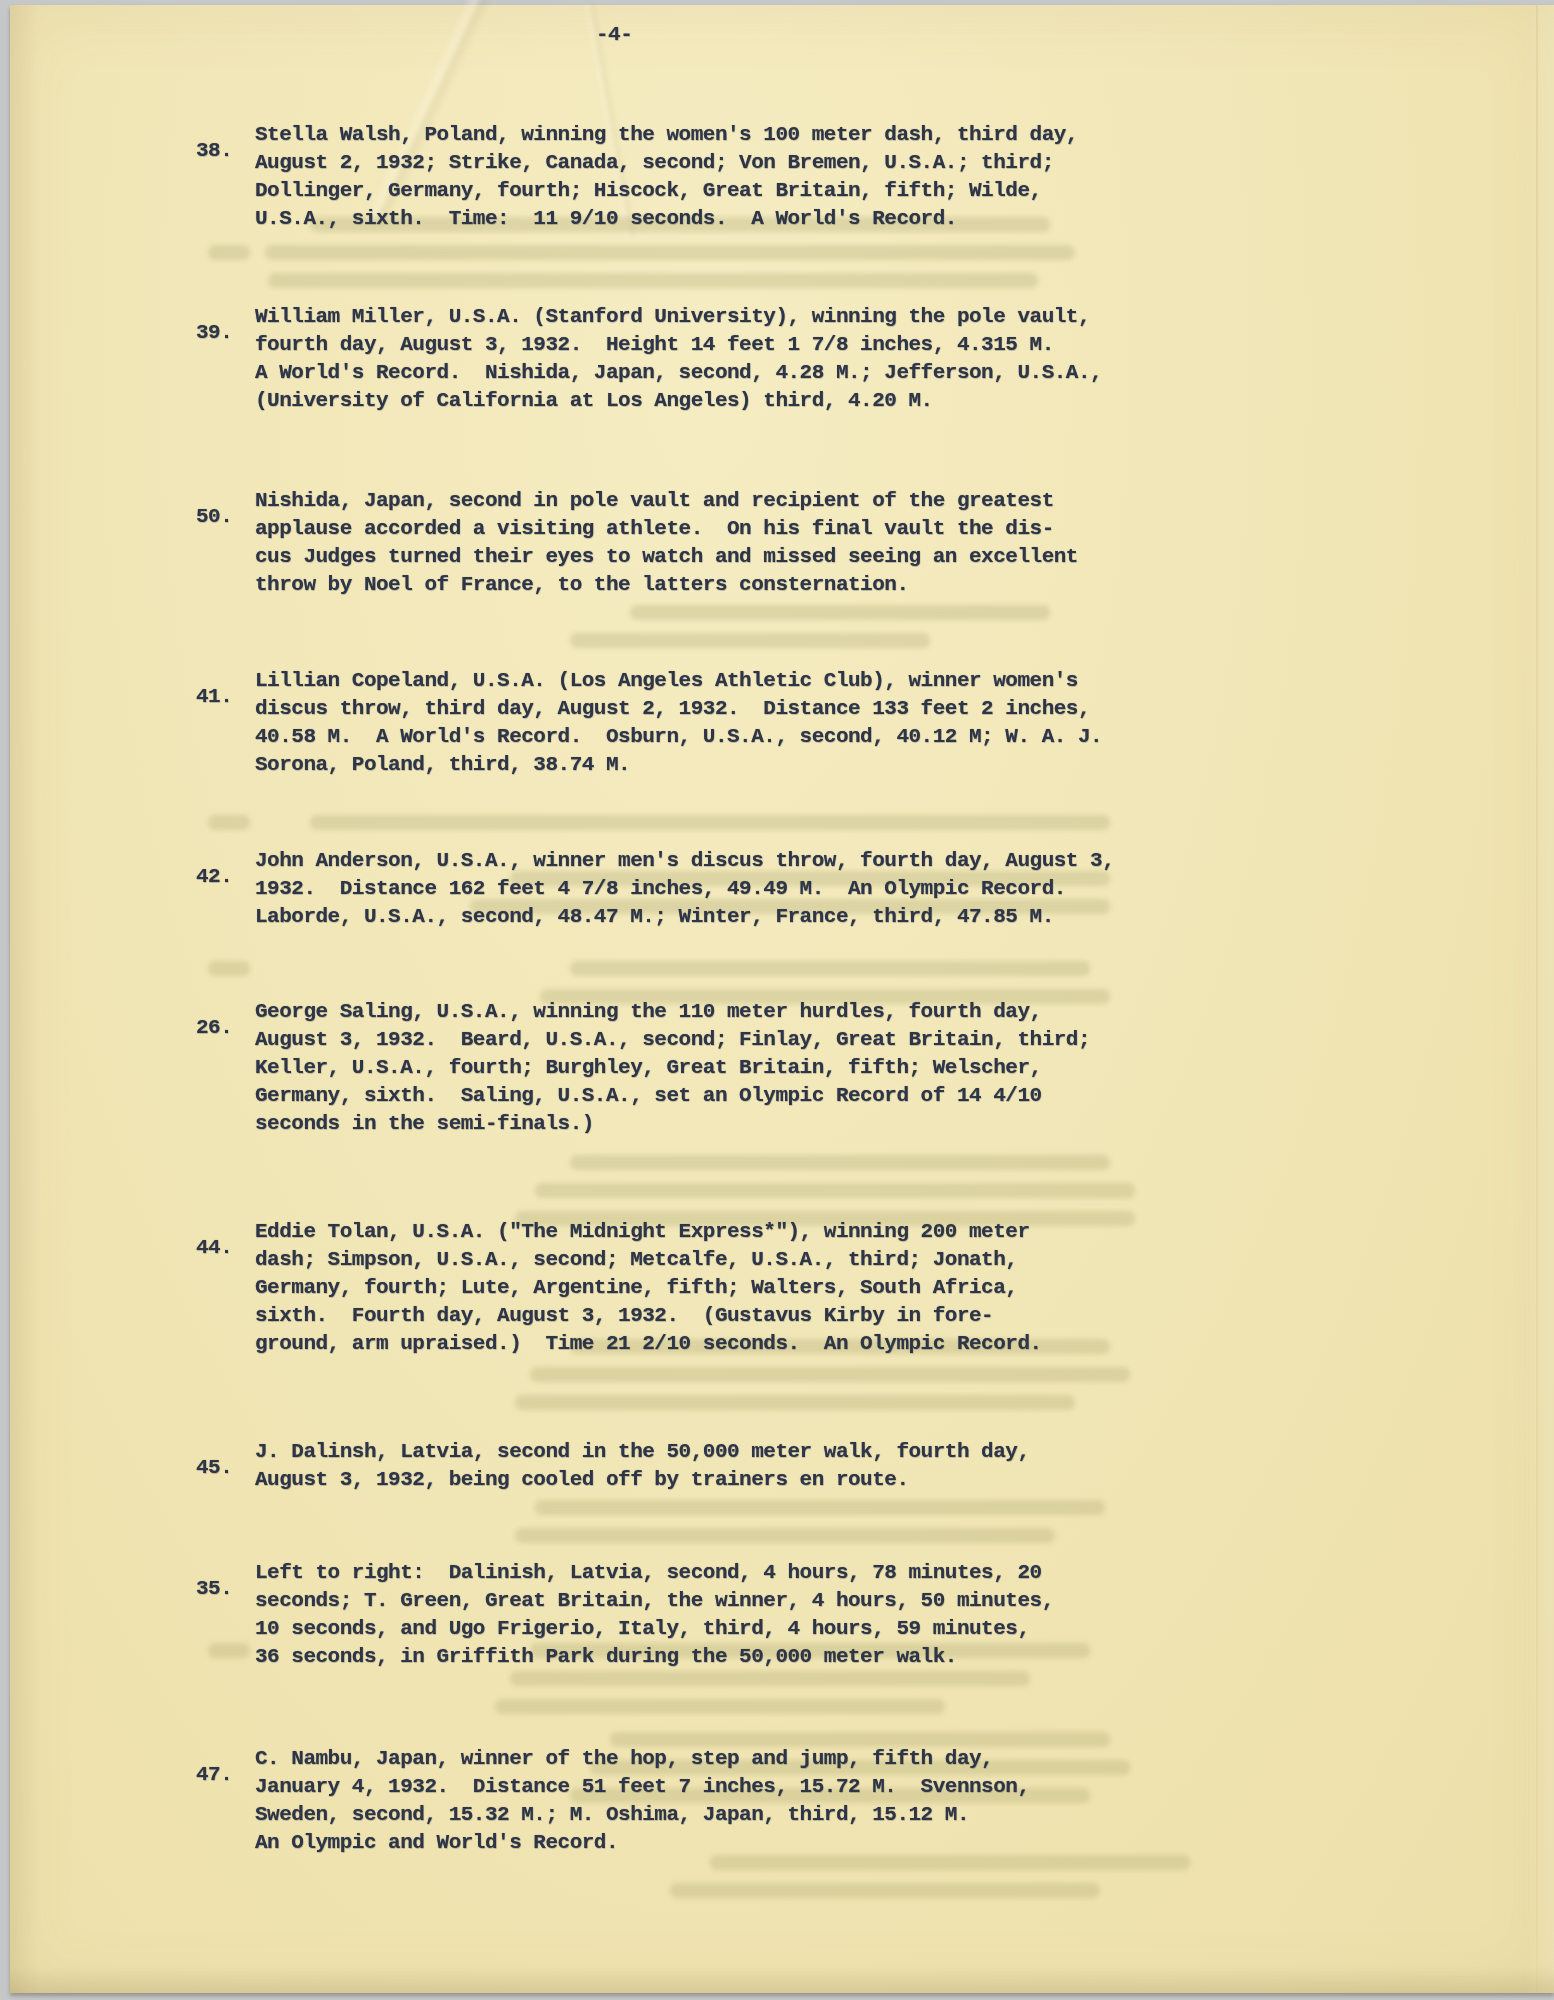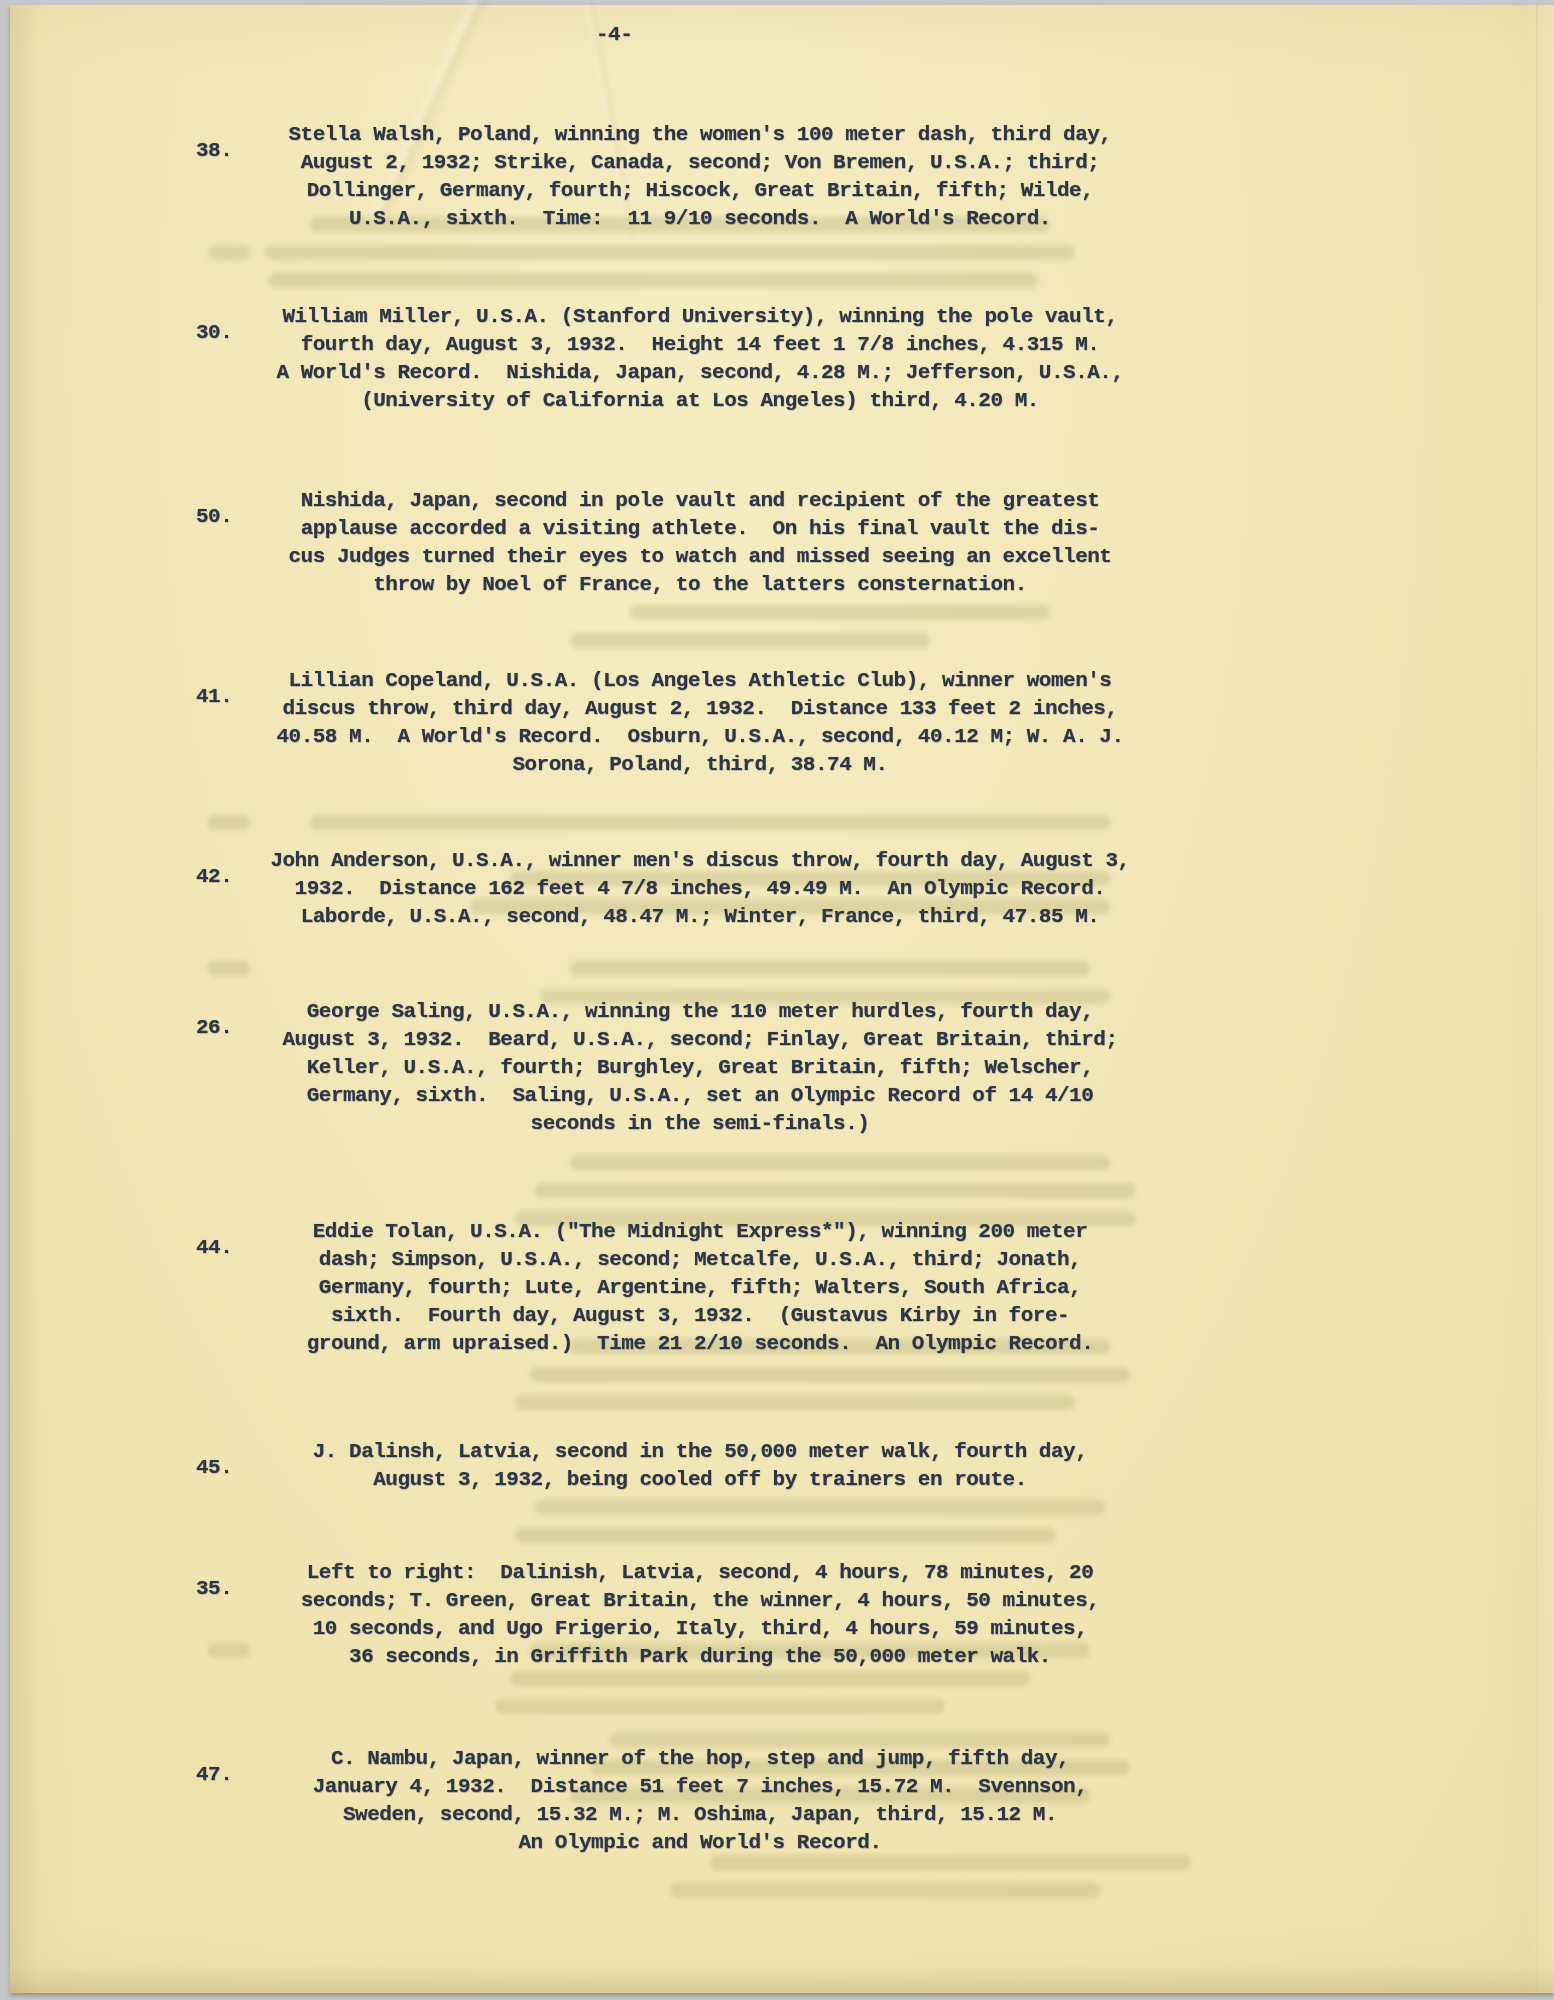--- a/index.html
+++ b/index.html
@@ -20,21 +20,21 @@
   }
   .ink{
     color:#2e3547;
     font-weight:bold;
     font-size:21px;line-height:28px;letter-spacing:-0.5px;
     text-shadow:0 0 1px rgba(46,53,71,0.50), 0.5px 0.5px 0 rgba(46,53,71,0.22);
   }
   .pageno{position:absolute;left:586px;top:16px;}
   .item{position:absolute;left:0;width:1544px;}
   .item .num{position:absolute;left:186px;top:16px;}
-  .item .body{position:absolute;left:245px;top:0;width:890px;white-space:pre-wrap;text-align:center;}
+  .item .body{position:absolute;left:245px;top:0;width:890px;white-space:pre-wrap;}
   
   .g{position:absolute;height:15px;border-radius:7px;
      background:rgba(168,164,108,0.30);filter:blur(2.5px);}
   .gn{width:42px;}
   
   .crease{position:absolute;filter:blur(2px);}
   .c1{left:140px;top:-20px;width:560px;height:240px;
       background:linear-gradient(295deg, transparent 48%, rgba(140,120,70,0.10) 49.5%, rgba(255,252,235,0.35) 50.5%, transparent 52%);}
   .c2{left:515px;top:0;width:170px;height:230px;
       background:linear-gradient(260deg, transparent 47%, rgba(140,120,70,0.10) 49%, rgba(255,252,235,0.30) 51%, transparent 53%);}
@@ -85,21 +85,21 @@
 
   <div class="item" style="top:116px">
     <span class="ink num">38.</span>
     <span class="ink body">Stella Walsh, Poland, winning the women's 100 meter dash, third day,
 August 2, 1932; Strike, Canada, second; Von Bremen, U.S.A.; third;
 Dollinger, Germany, fourth; Hiscock, Great Britain, fifth; Wilde,
 U.S.A., sixth.  Time:  11 9/10 seconds.  A World's Record.</span>
   </div>
 
   <div class="item" style="top:298px">
-    <span class="ink num">30.</span>
+    <span class="ink num">39.</span>
     <span class="ink body">William Miller, U.S.A. (Stanford University), winning the pole vault,
 fourth day, August 3, 1932.  Height 14 feet 1 7/8 inches, 4.315 M.
 A World's Record.  Nishida, Japan, second, 4.28 M.; Jefferson, U.S.A.,
 (University of California at Los Angeles) third, 4.20 M.</span>
   </div>
 
   <div class="item" style="top:482px">
     <span class="ink num">50.</span>
     <span class="ink body">Nishida, Japan, second in pole vault and recipient of the greatest
 applause accorded a visiting athlete.  On his final vault the dis-

